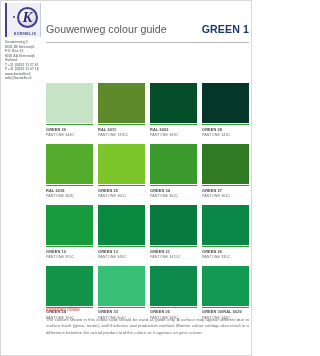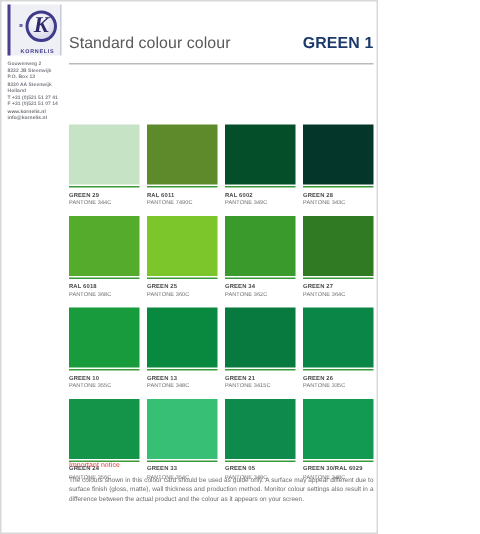--- a/index.html
+++ b/index.html
@@ -218,21 +218,21 @@
       <span class="ln">Holland</span>
       <span class="ln">T +31 (0)521 51 27 41</span>
       <span class="ln">F +31 (0)521 51 07 14</span>
       <span class="ln web">www.kornelis.nl</span>
       <span class="ln web">info@kornelis.nl</span>
     </div>
 
   </div>
 
   <div id="header">
-    <div id="doc-title">Standard colour colour</div>
+    <div id="doc-title">Gouwenweg colour guide</div>
     <div id="doc-code" style="color: rgb(27, 58, 107);">GREEN 1</div>
   </div>
   <div id="header-rule"></div>
 
   <div id="grid">
 
     <div class="grid-row">
       <div class="cell">
         <div class="swatch" style="background: rgb(198, 227, 197);"></div>
         <div class="cell-rule"></div>

